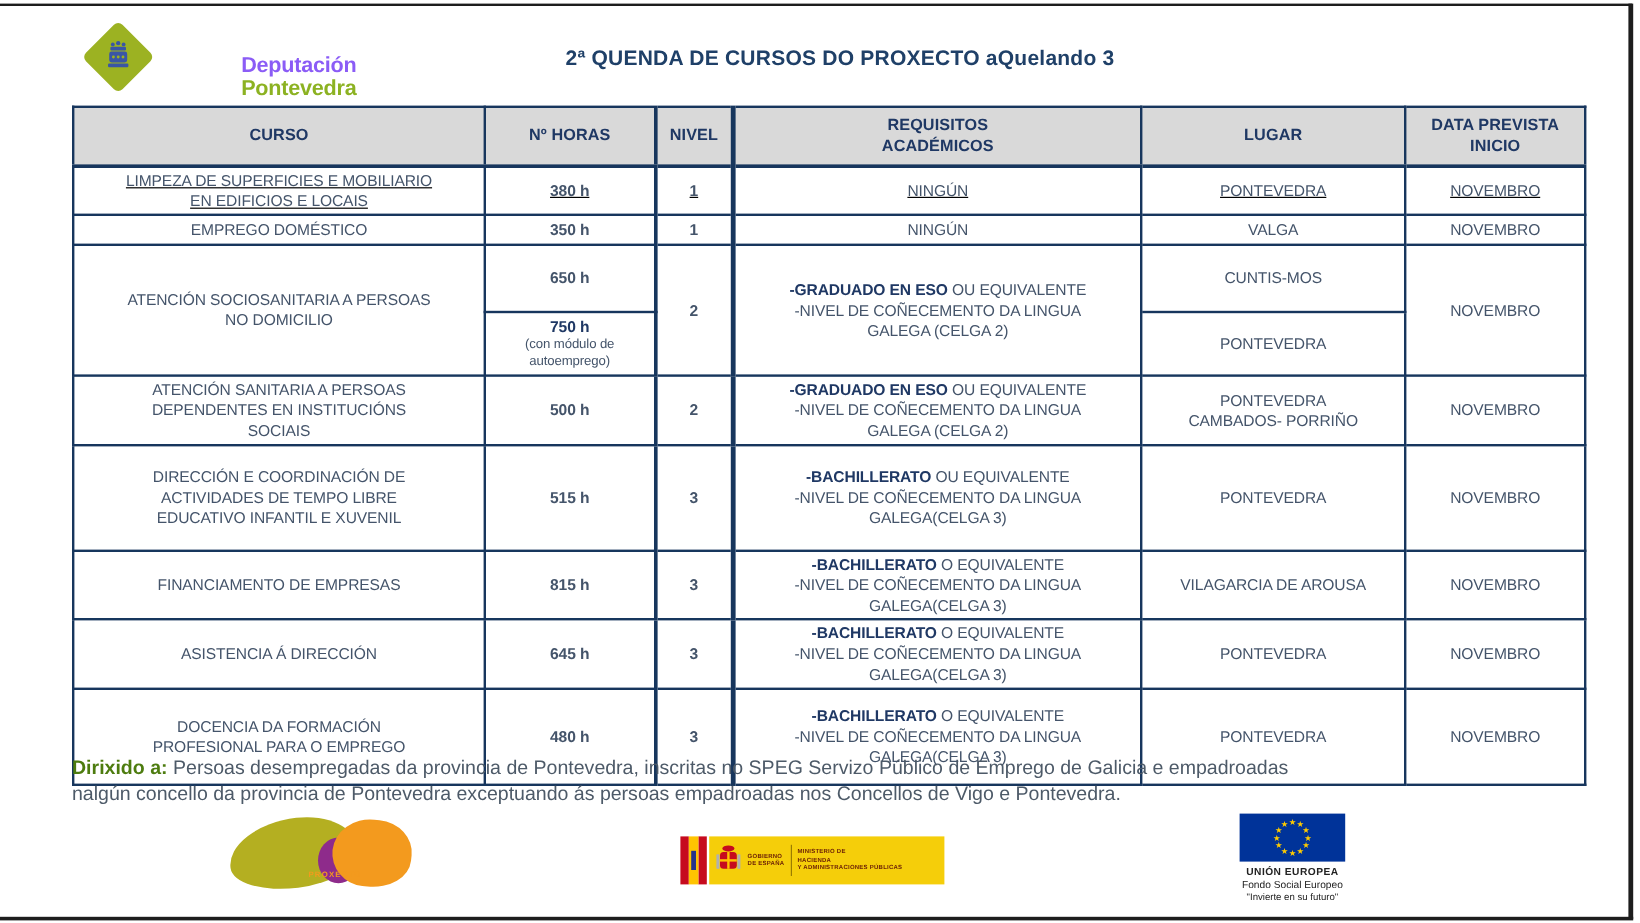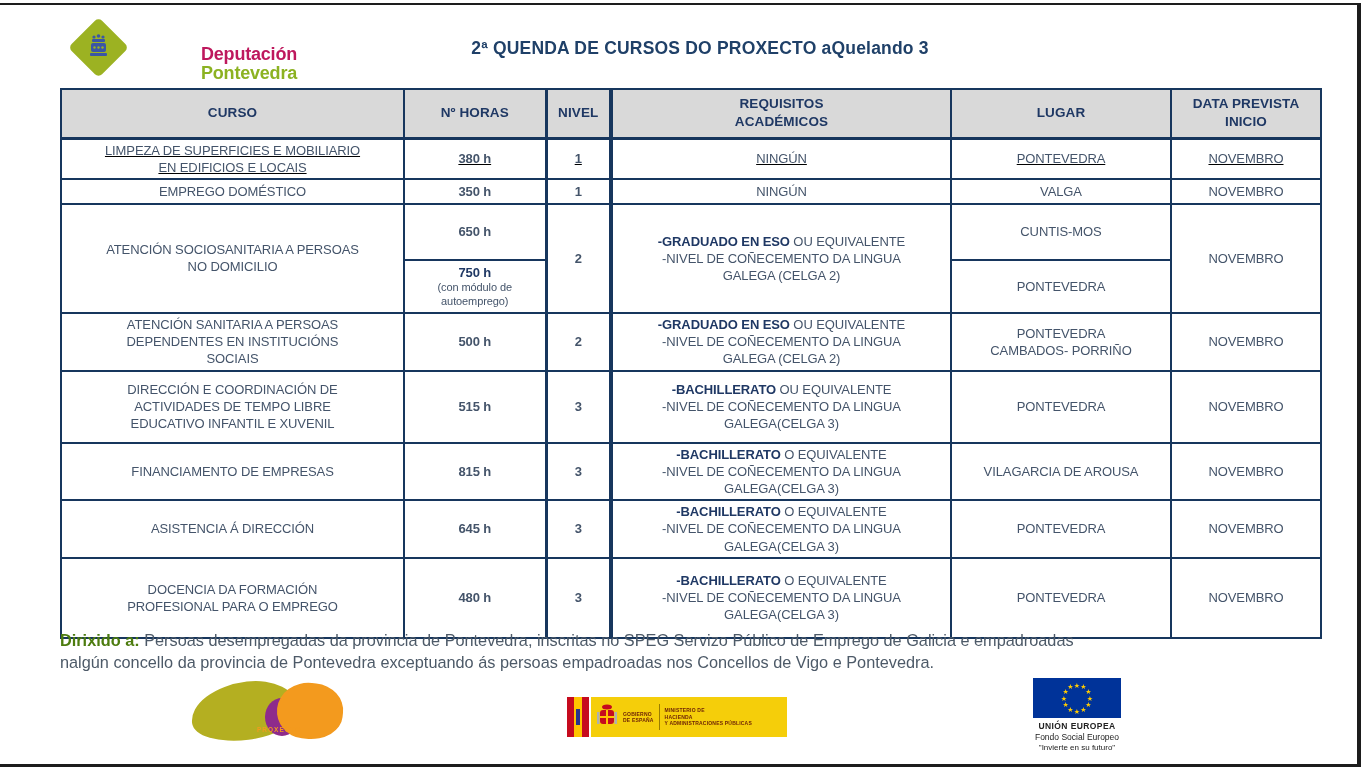--- a/index.html
+++ b/index.html
@@ -11,42 +11,42 @@
   .pre{white-space:pre-line;}
   
   .frame-top{position:absolute;left:0;top:3px;width:1360px;height:2px;background:#1d1d1d;}
   .frame-right{position:absolute;left:1357px;top:3px;width:4px;height:763px;background:#1d1d1d;}
   .frame-bottom{position:absolute;left:0;top:764px;width:1361px;height:3px;background:#1d1d1d;}
 
   
   .depo-logo{position:absolute;left:68px;top:17px;width:130px;height:62px;}
   .diamond{position:absolute;left:9px;top:9px;width:43px;height:43px;background:#9CB222;transform:rotate(45deg);border-radius:5px;}
   .crest{position:absolute;left:18px;top:16px;}
-  .org1{position:absolute;left:133px;top:27px;font-size:18px;font-weight:bold;color:#be185d;letter-spacing:-0.2px;}
+  .org1{position:absolute;left:133px;top:27px;font-size:18px;font-weight:bold;color:#8b5cf6;letter-spacing:-0.2px;}
   .org2{position:absolute;left:133px;top:46px;font-size:18px;font-weight:bold;color:#8CB222;letter-spacing:-0.2px;}
   .title{position:absolute;left:60px;top:38px;width:1280px;text-align:center;font-size:17.5px;font-weight:bold;color:#1F4068;letter-spacing:0.2px;}
 
   
   .course-table{position:absolute;left:60px;top:88px;width:1260px;border-collapse:collapse;table-layout:fixed;}
   .course-table th{
     background:#D9D9D9;color:#1F3864;font-size:13.5px;font-weight:bold;
     border:2px solid #17365D;border-bottom:3px solid #17365D;text-align:center;vertical-align:middle;
     letter-spacing:0.1px;line-height:1.35;padding:2px 4px;
   }
   .course-table td{
     border:2px solid #17365D;color:#44546A;font-size:13px;text-align:center;
     vertical-align:middle;padding:2px 6px;line-height:1.32;letter-spacing:-0.1px;
   }
   .thickL{border-left:4px solid #17365D !important;}
   .nivL{border-left:3px solid #17365D !important;margin-top:13px;}
   .b{font-weight:bold;color:#1F3864;}
   .horas-note{display:block;font-size:11px;line-height:1.25;}
   tr.h-hdr{height:49px;padding-left:12px;} tr.h-r1{height:36px;text-decoration:underline;} tr.h-r2{height:25px;}
   tr.h-r3a{height:56px;} tr.h-r3b{height:53px;} tr.h-r4{height:58px;}
-  tr.h-r5{height:72px;} tr.h-r6{height:55px;} tr.h-r7{height:49px;} tr.h-r8{height:80px;}
+  tr.h-r5{height:88px;} tr.h-r6{height:55px;} tr.h-r7{height:49px;} tr.h-r8{height:80px;}
 
   
   .dirixido{position:absolute;left:60px;top:630px;width:1256px;font-size:16.3px;color:#4D5A68;line-height:1.33;}
   .dirixido .b2{font-weight:bold;color:#4d7c0f;}
 
   
   .aq{position:absolute;left:185px;top:676px;width:175px;height:84px;}
   .blob-olive{position:absolute;left:6px;top:6px;width:108px;height:58px;background:#B4AF21;border-radius:55% 45% 50% 50%/60% 55% 45% 40%;transform:rotate(-7deg);z-index:1;}
   .blob-purple{position:absolute;left:80px;top:22px;width:34px;height:38px;background:#8E2B8B;border-radius:50%;z-index:2;}
   .blob-orange{position:absolute;left:92px;top:7px;width:66px;height:56px;background:#F39A1E;border-radius:52% 48% 55% 45%/55% 50% 48% 52%;transform:rotate(6deg);z-index:3;}

